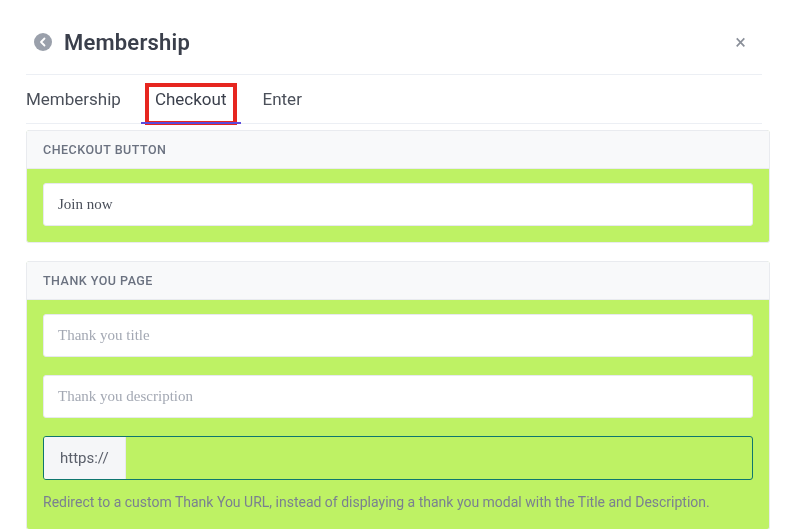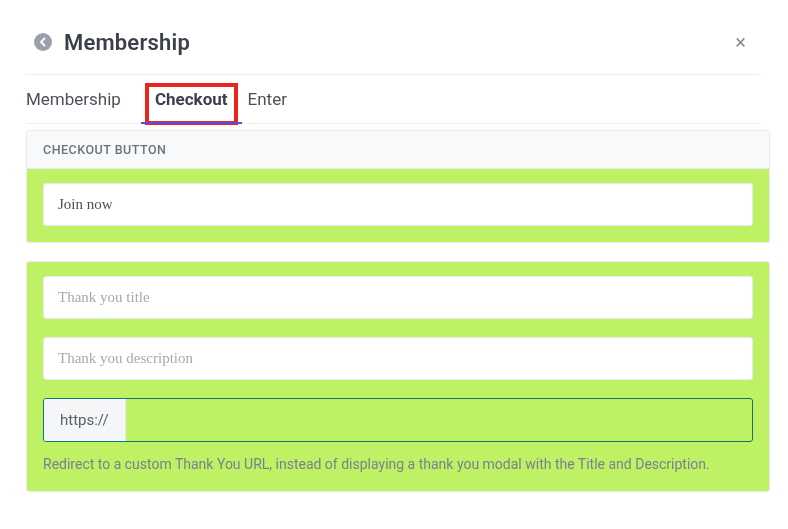--- a/index.html
+++ b/index.html
@@ -67,26 +67,25 @@
     right: -6px;
     bottom: -1px;
     height: 2px;
     background: #5b4bdb;
   }
   .tab.highlighted {
     outline: 4px solid #e6261f;
     outline-offset: -2px;
     padding-left: 8px;
     padding-right: 8px;
-    margin-right: 12px;
+    margin-right: 28px;
     margin-left: -8px;
     padding-top: 4px;
     margin-top: -4px;
     padding-bottom: 14px;
-    font-weight: bold;
   }
   .scroll-area {
     position: absolute;
     top: 130px;
     left: 26px;
     right: 18px;
     bottom: 0;
     overflow-y: scroll;
   }
   .scroll-area::-webkit-scrollbar {
@@ -185,20 +184,21 @@
 <div class="scroll-area">
 
   <div class="panel">
     <div class="panel-header">CHECKOUT BUTTON</div>
     <div class="panel-body">
       <input class="field" type="text" value="Join now" style="">
     </div>
   </div>
 
   <div class="panel">
+    <div class="panel-header">THANK YOU PAGE</div>
     <div class="panel-body">
       <input class="field" type="text" placeholder="Thank you title" style="">
       <input class="field" type="text" placeholder="Thank you description" style="">
       <div class="input-group">
         <div class="input-addon">https://</div>
       </div>
       <div class="help-text">Redirect to a custom Thank You URL, instead of displaying a thank you modal with the Title and Description.</div>
     </div>
   </div>
 

